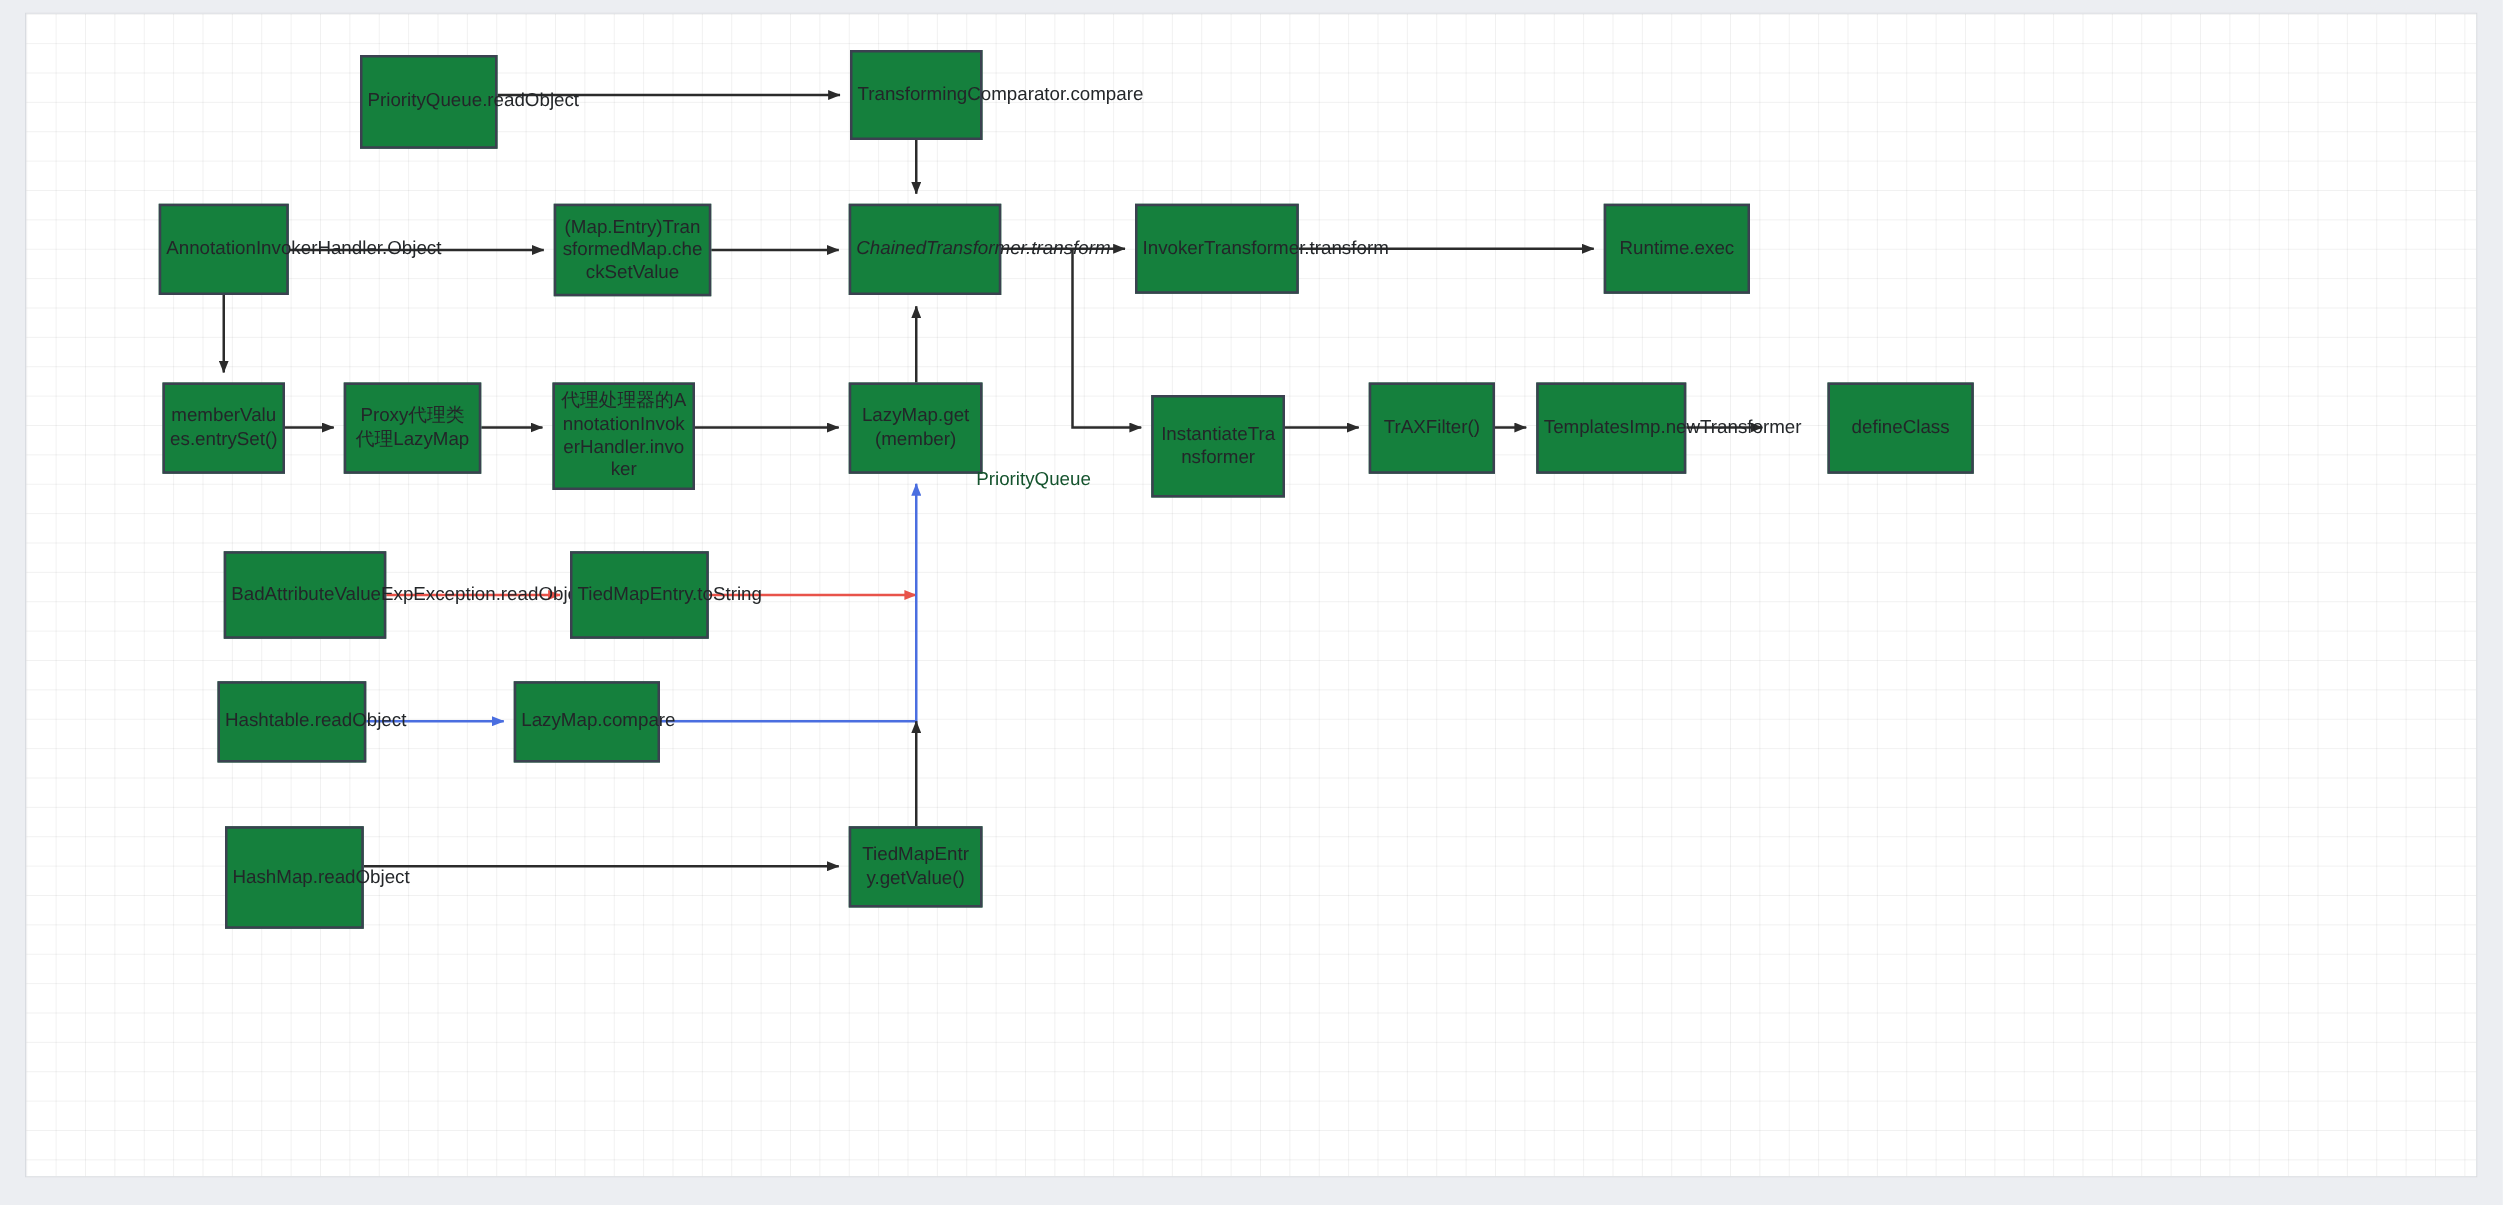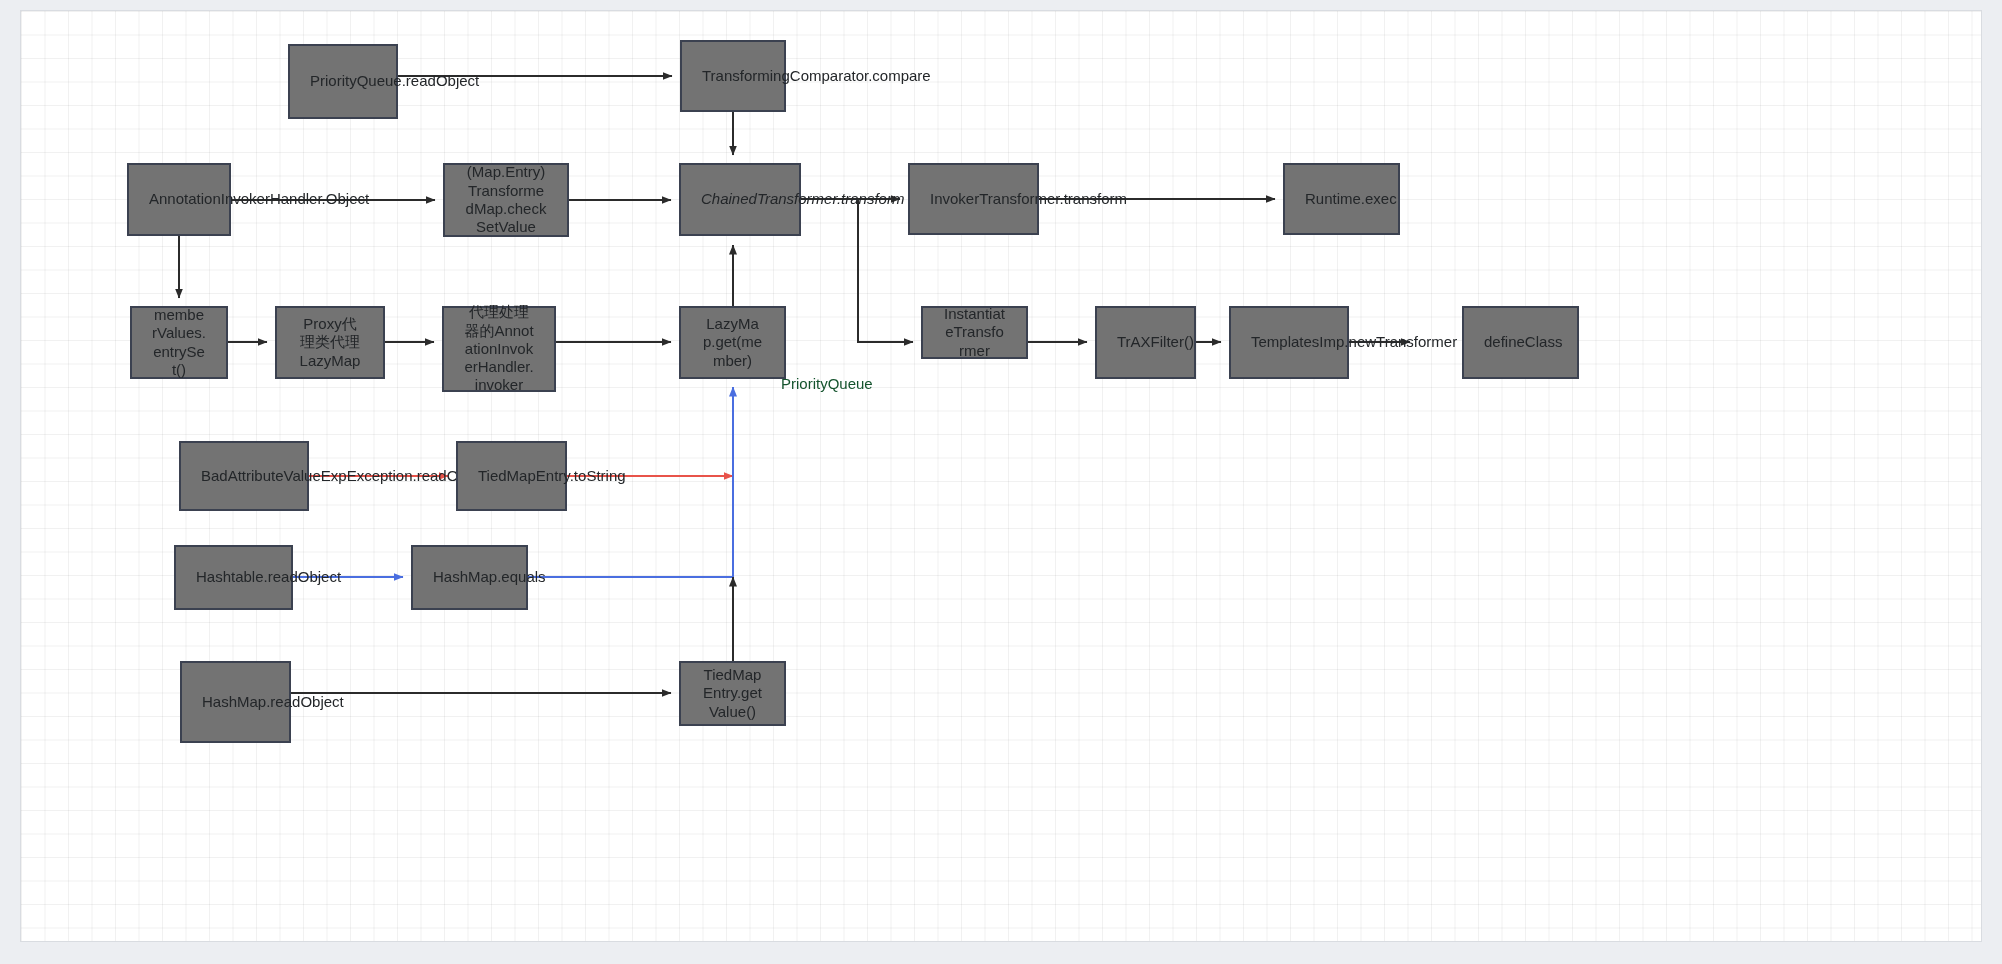--- a/index.html
+++ b/index.html
@@ -7,23 +7,23 @@
   #stage{position:relative;width:2002px;height:964px;background:#eceef2;overflow:hidden;}
   #canvas{position:absolute;left:20px;top:10px;width:1962px;height:932px;background:#ffffff;
           background-image:
             linear-gradient(to right, rgba(0,0,0,0.055) 1px, transparent 1px),
             linear-gradient(to bottom, rgba(0,0,0,0.055) 1px, transparent 1px);
           background-size:23.5px 23.5px;
           background-position:0px 0px;
           border:1px solid #d9dce1;
           box-sizing:border-box;}
   svg#edges{position:absolute;left:0;top:0;width:2002px;height:964px;pointer-events:none;}
-  .node{position:absolute;box-sizing:border-box;border:2px solid #3b4150;background:#737373;
+  .node{position:absolute;box-sizing:border-box;border:2px solid #3b4150;background:#15803d;
         display:flex;align-items:center;justify-content:flex-start;text-align:center;
-        color:#232629;line-height:1.22;padding:2px 20px;}
+        color:#232629;line-height:1.22;padding:2px 4px;}
   .node span{display:block;width:100%;word-break:break-all;}
   .nowrap span{word-break:normal;}
   .floatlabel{position:absolute;color:#14532d;white-space:nowrap;}
 </style>
 </head>
 <body>
 
 <div id="stage">
   <div id="canvas"></div>
   <svg id="edges" xmlns="http://www.w3.org/2000/svg">
@@ -89,21 +89,21 @@
       </div>
       <div class="node" style="left: 275px; top: 306px; width: 110px; height: 73px; font-size: 15px;">
         <span>Proxy代理类代理LazyMap</span>
       </div>
       <div class="node" style="left: 442px; top: 306px; width: 114px; height: 86px; font-size: 15px;">
         <span>代理处理器的AnnotationInvokerHandler.invoker</span>
       </div>
       <div class="node" style="left: 679px; top: 306px; width: 107px; height: 73px; font-size: 15px;">
         <span>LazyMap.get(member)</span>
       </div>
-      <div class="node" style="left: 921px; top: 306px; width: 107px; height: 53px; font-size: 15px;">
+      <div class="node" style="left: 921px; top: 316px; width: 107px; height: 82px; font-size: 15px;">
         <span>InstantiateTransformer</span>
       </div>
       <div class="node nowrap" style="left: 1095px; top: 306px; width: 101px; height: 73px; font-size: 15px;">
         <span>TrAXFilter()</span>
       </div>
       <div class="node nowrap" style="left: 1229px; top: 306px; width: 120px; height: 73px; font-size: 15px;">
         <span>TemplatesImp.newTransformer</span>
       </div>
       <div class="node nowrap" style="left: 1418px; top: 306px; width: 117px; height: 73px; font-size: 15px; margin-left: 44px;">
         <span>defineClass</span>
@@ -111,21 +111,21 @@
       <div class="node nowrap" style="left: 179px; top: 441px; width: 130px; height: 70px; font-size: 15px;">
         <span>BadAttributeValueExpException.readObject</span>
       </div>
       <div class="node nowrap" style="left: 456px; top: 441px; width: 111px; height: 70px; font-size: 15px;">
         <span>TiedMapEntry.toString</span>
       </div>
       <div class="node nowrap" style="left: 174px; top: 545px; width: 119px; height: 65px; font-size: 15px;">
         <span>Hashtable.readObject</span>
       </div>
       <div class="node nowrap" style="left: 411px; top: 545px; width: 117px; height: 65px; font-size: 15px;">
-        <span>HashMap.equals</span>
+        <span>LazyMap.compare</span>
       </div>
       <div class="node nowrap" style="left: 180px; top: 661px; width: 111px; height: 82px; font-size: 15px;">
         <span>HashMap.readObject</span>
       </div>
       <div class="node" style="left: 679px; top: 661px; width: 107px; height: 65px; font-size: 15px;">
         <span>TiedMapEntry.getValue()</span>
       </div>
     </div>
   <div id="label-layer">
       <div class="floatlabel" style="left: 781px; top: 375px; font-size: 15px;">PriorityQueue</div>

